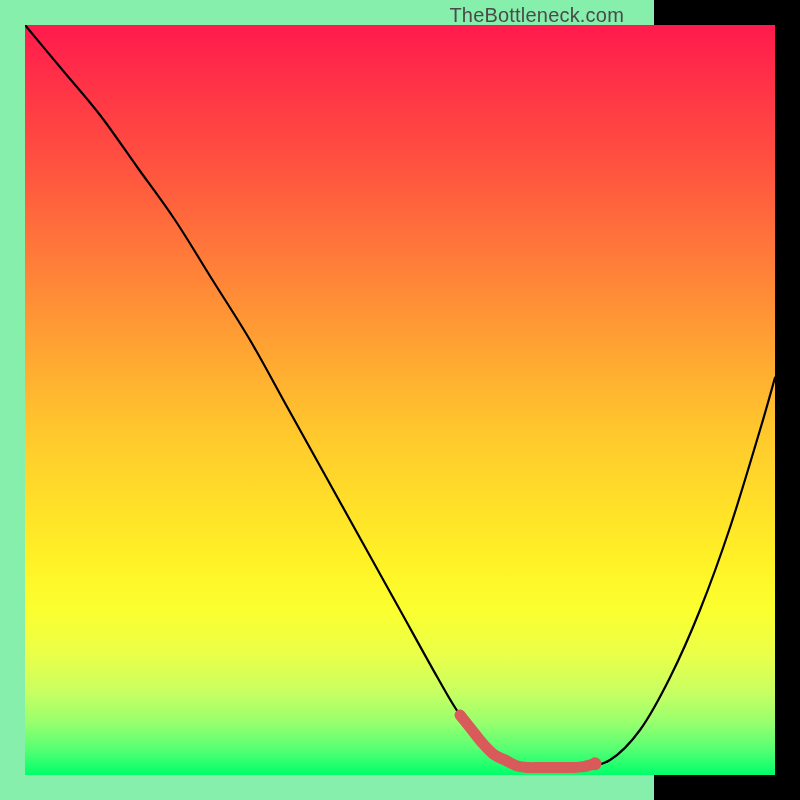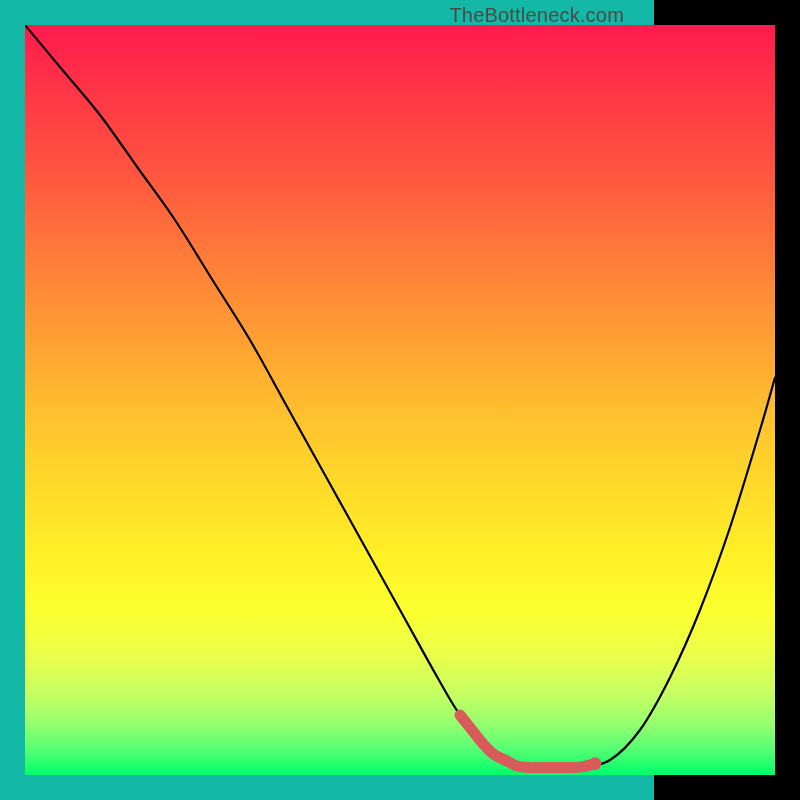--- a/index.html
+++ b/index.html
@@ -1,21 +1,21 @@
 <!DOCTYPE html>
 <html><head>
 <meta charset="utf-8">
 <style>
   * { margin: 0; padding: 0; box-sizing: border-box; }
   html, body { width: 800px; height: 800px; overflow: hidden; background: #000; }
   .canvas {
     position: relative;
     width: 654px;
     height: 800px;
-    background: #14b8a6;
+    background: #86efac;
   }
   .plot-area {
     position: absolute;
     left: 25px;
     top: 25px;
     width: 750px;
     height: 750px;
     background: linear-gradient(to bottom,
       #ff1a4d 0%,
       #ff3347 8%,

